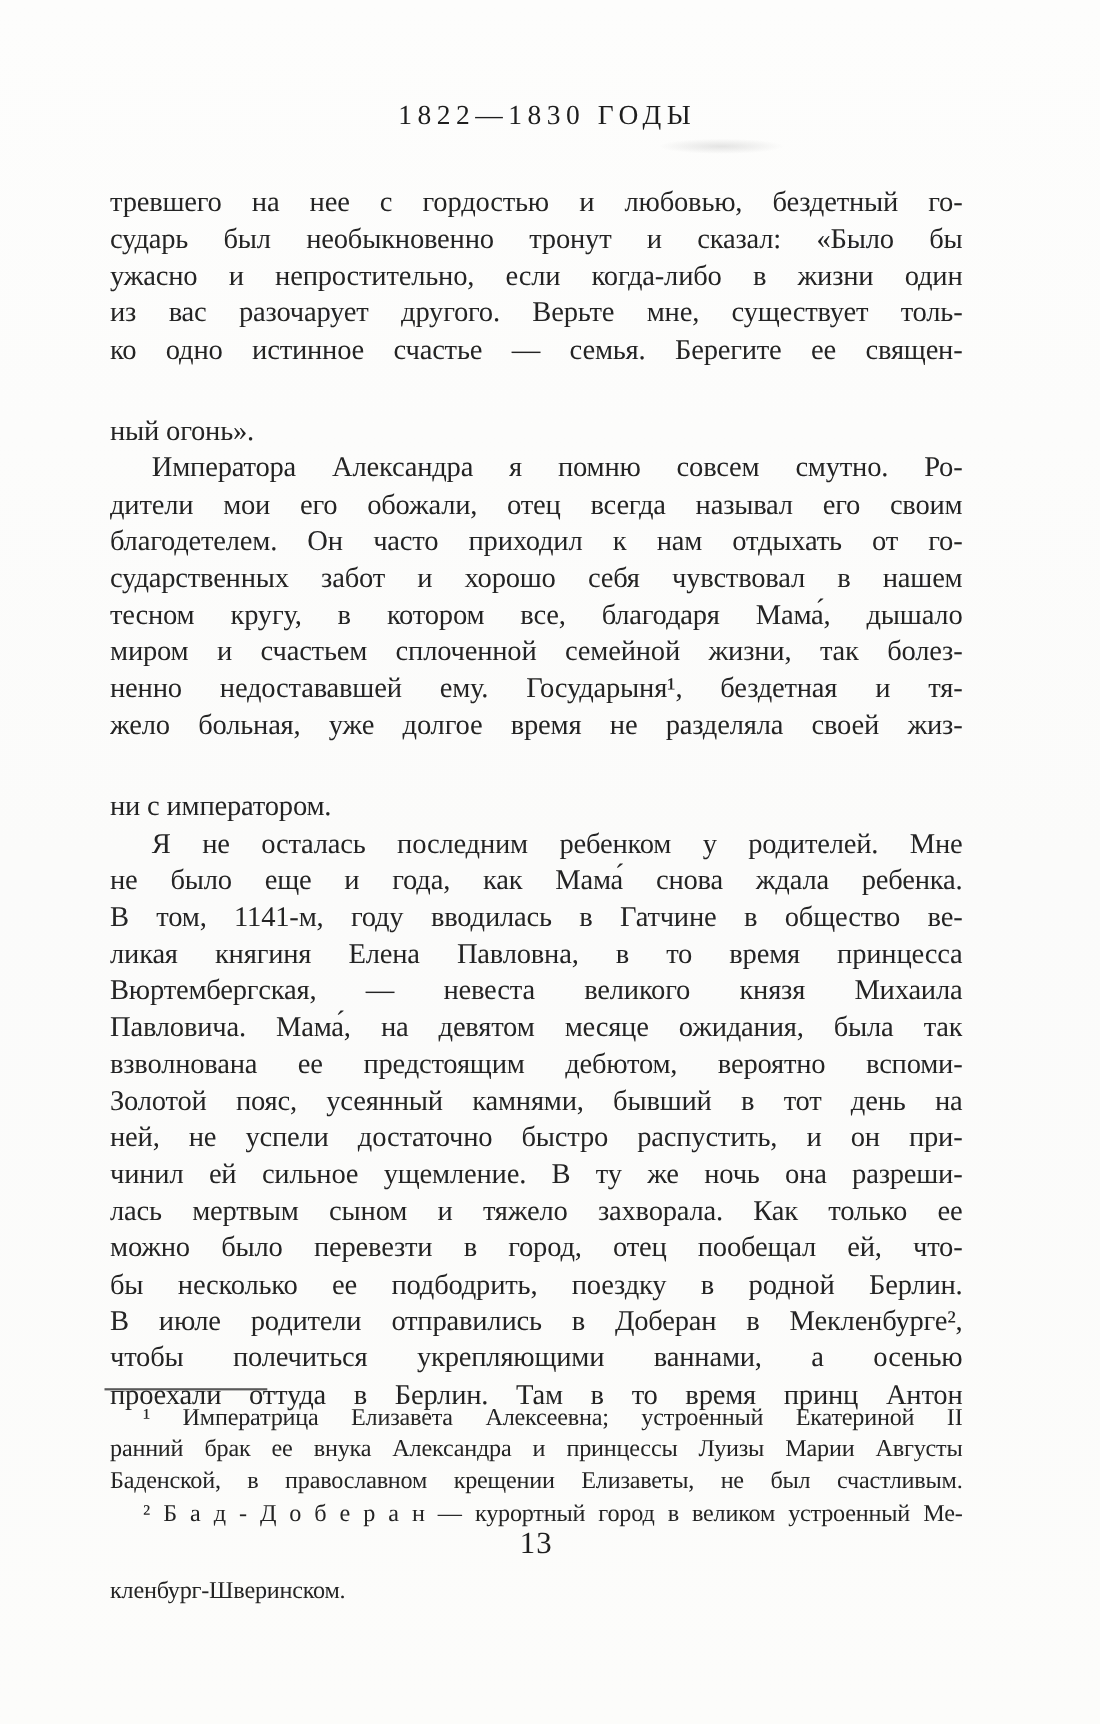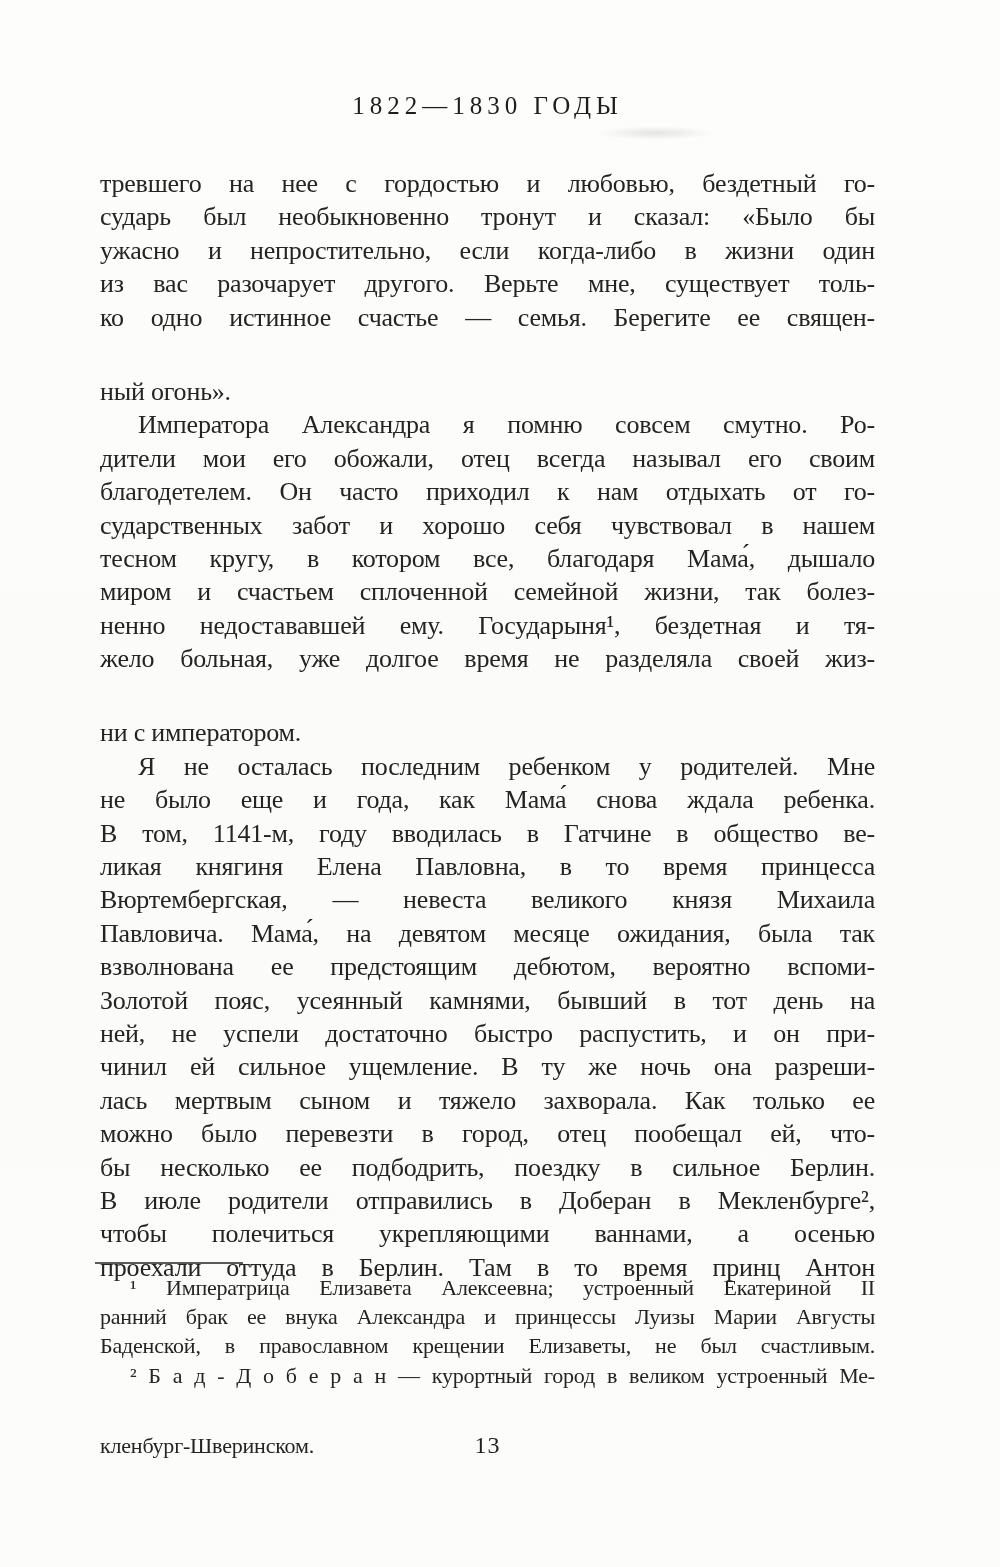--- a/index.html
+++ b/index.html
@@ -16,21 +16,21 @@
     overflow: hidden;
   }
   .page {
     position: absolute;
     inset: 0;
     background: linear-gradient(180deg, #fdfdfc 0%, #fbfbfa 50%, #fcfcfa 100%);
   }
   .chapter-header {
     position: absolute;
     top: 92px;
-    left: 100px;
+    left: 110px;
     width: 775px;
     text-align: center;
     font-size: 25px;
     letter-spacing: 5px;
     color: #1e1e1e;
     white-space: nowrap;
   }
   .scan-smudge {
     position: absolute;
     left: 598px;
@@ -79,25 +79,25 @@
     left: 100px;
     width: 775px;
     font-size: 22px;
     line-height: 29.2px;
     letter-spacing: -0.2px;
   }
   .footnotes .line { height: 29.2px; }
   .footnotes .line.indent { text-indent: 30px; }
   .page-number {
     position: absolute;
-    top: 1432px;
+    top: 1388px;
     left: 100px;
     width: 775px;
     text-align: center;
-    font-size: 24px;
+    font-size: 28px;
     letter-spacing: 1px;
     color: #1f1f1f;
   }
 </style>
 </head>
 <body>
 
 <div class="page">
   <div class="chapter-header">1822—1830 ГОДЫ</div>
 
@@ -129,21 +129,21 @@
         <div class="line">В том, 1141-м, году вводилась в Гатчине в общество ве-</div>
         <div class="line">ликая княгиня Елена Павловна, в то время принцесса</div>
         <div class="line">Вюртембергская, — невеста великого князя Михаила</div>
         <div class="line">Павловича. Мама́, на девятом месяце ожидания, была так</div>
         <div class="line">взволнована ее предстоящим дебютом, вероятно вспоми-</div>
         <div class="line">Золотой пояс, усеянный камнями, бывший в тот день на</div>
         <div class="line">ней, не успели достаточно быстро распустить, и он при-</div>
         <div class="line">чинил ей сильное ущемление. В ту же ночь она разреши-</div>
         <div class="line">лась мертвым сыном и тяжело захворала. Как только ее</div>
         <div class="line">можно было перевезти в город, отец пообещал ей, что-</div>
-        <div class="line">бы несколько ее подбодрить, поездку в сильное Берлин.</div>
+        <div class="line">бы несколько ее подбодрить, поездку в родной Берлин.</div>
         <div class="line">В июле родители отправились в Доберан в Мекленбурге²,</div>
         <div class="line">чтобы полечиться укрепляющими ваннами, а осенью</div>
         <div class="line">проехали оттуда в Берлин. Там в то время принц Антон</div>
       </div>
     </div>
 
   <div class="footnote-rule"></div>
 
   <div class="footnotes">
       <div class="line indent">¹ Императрица Елизавета Алексеевна; устроенный Екатериной II</div>

